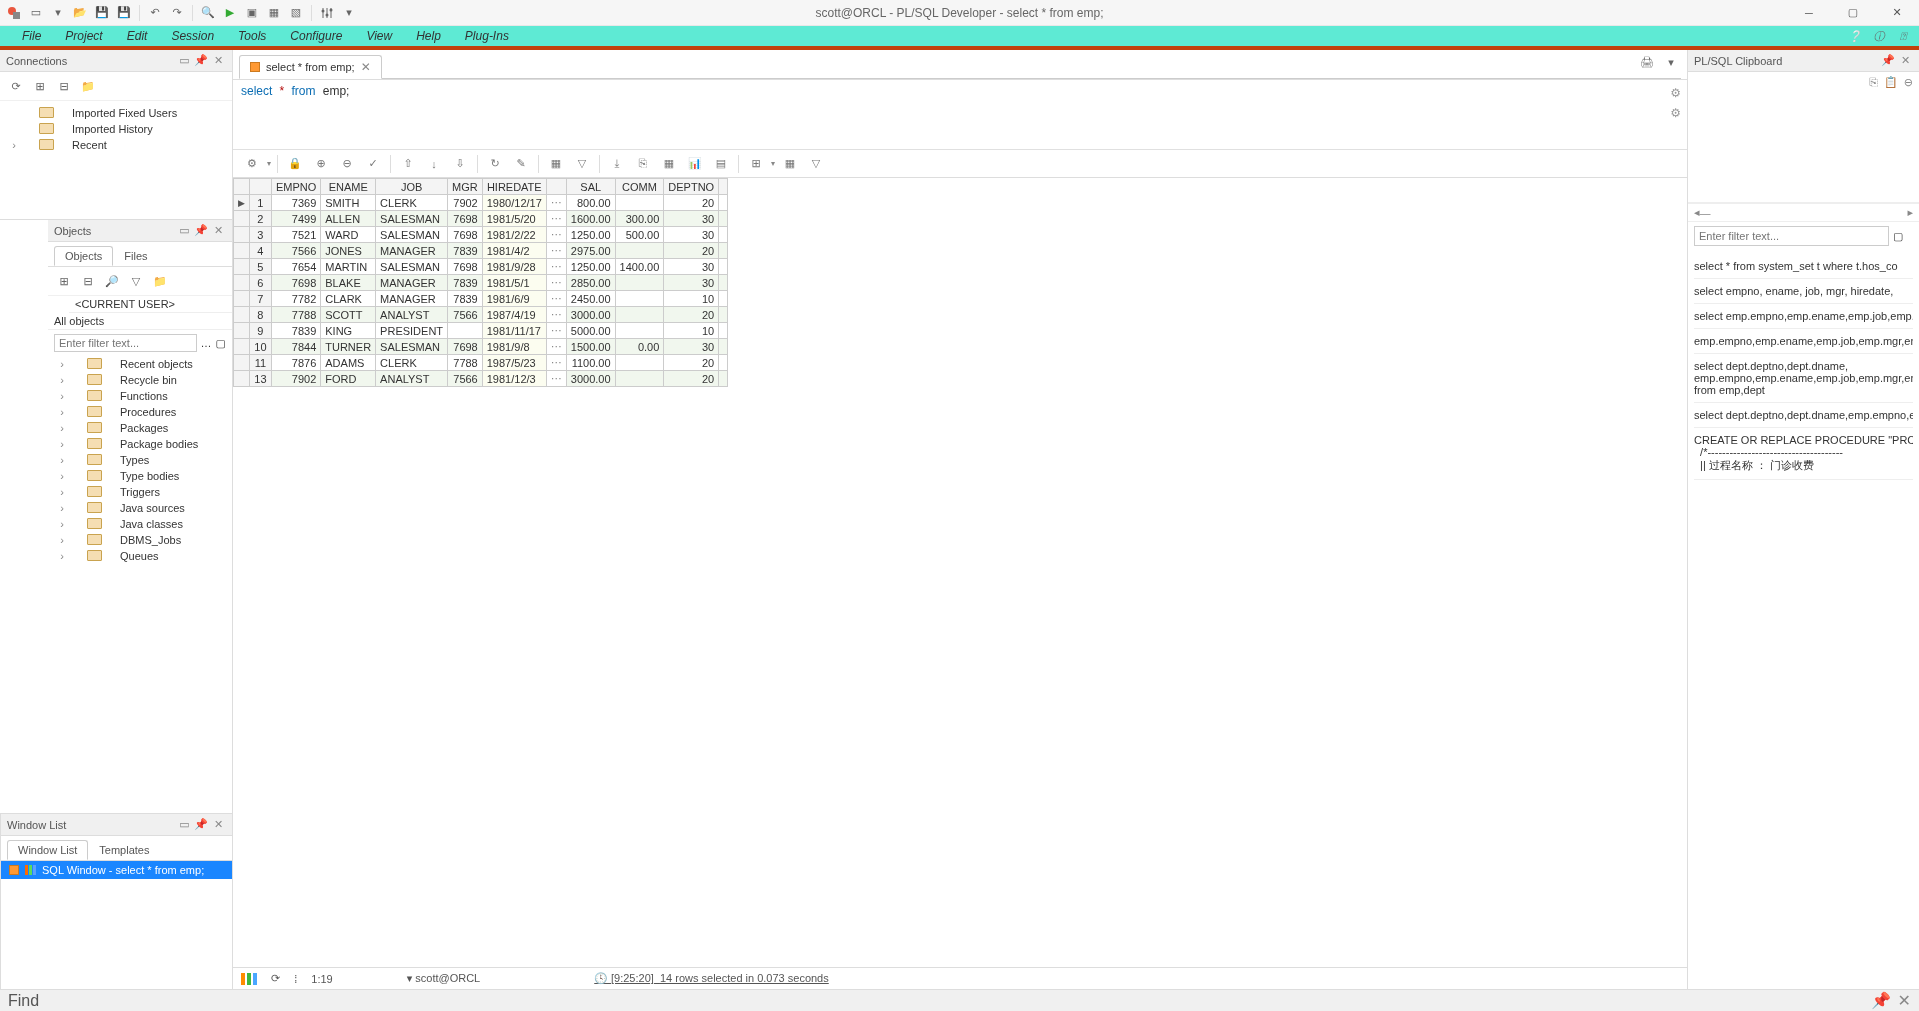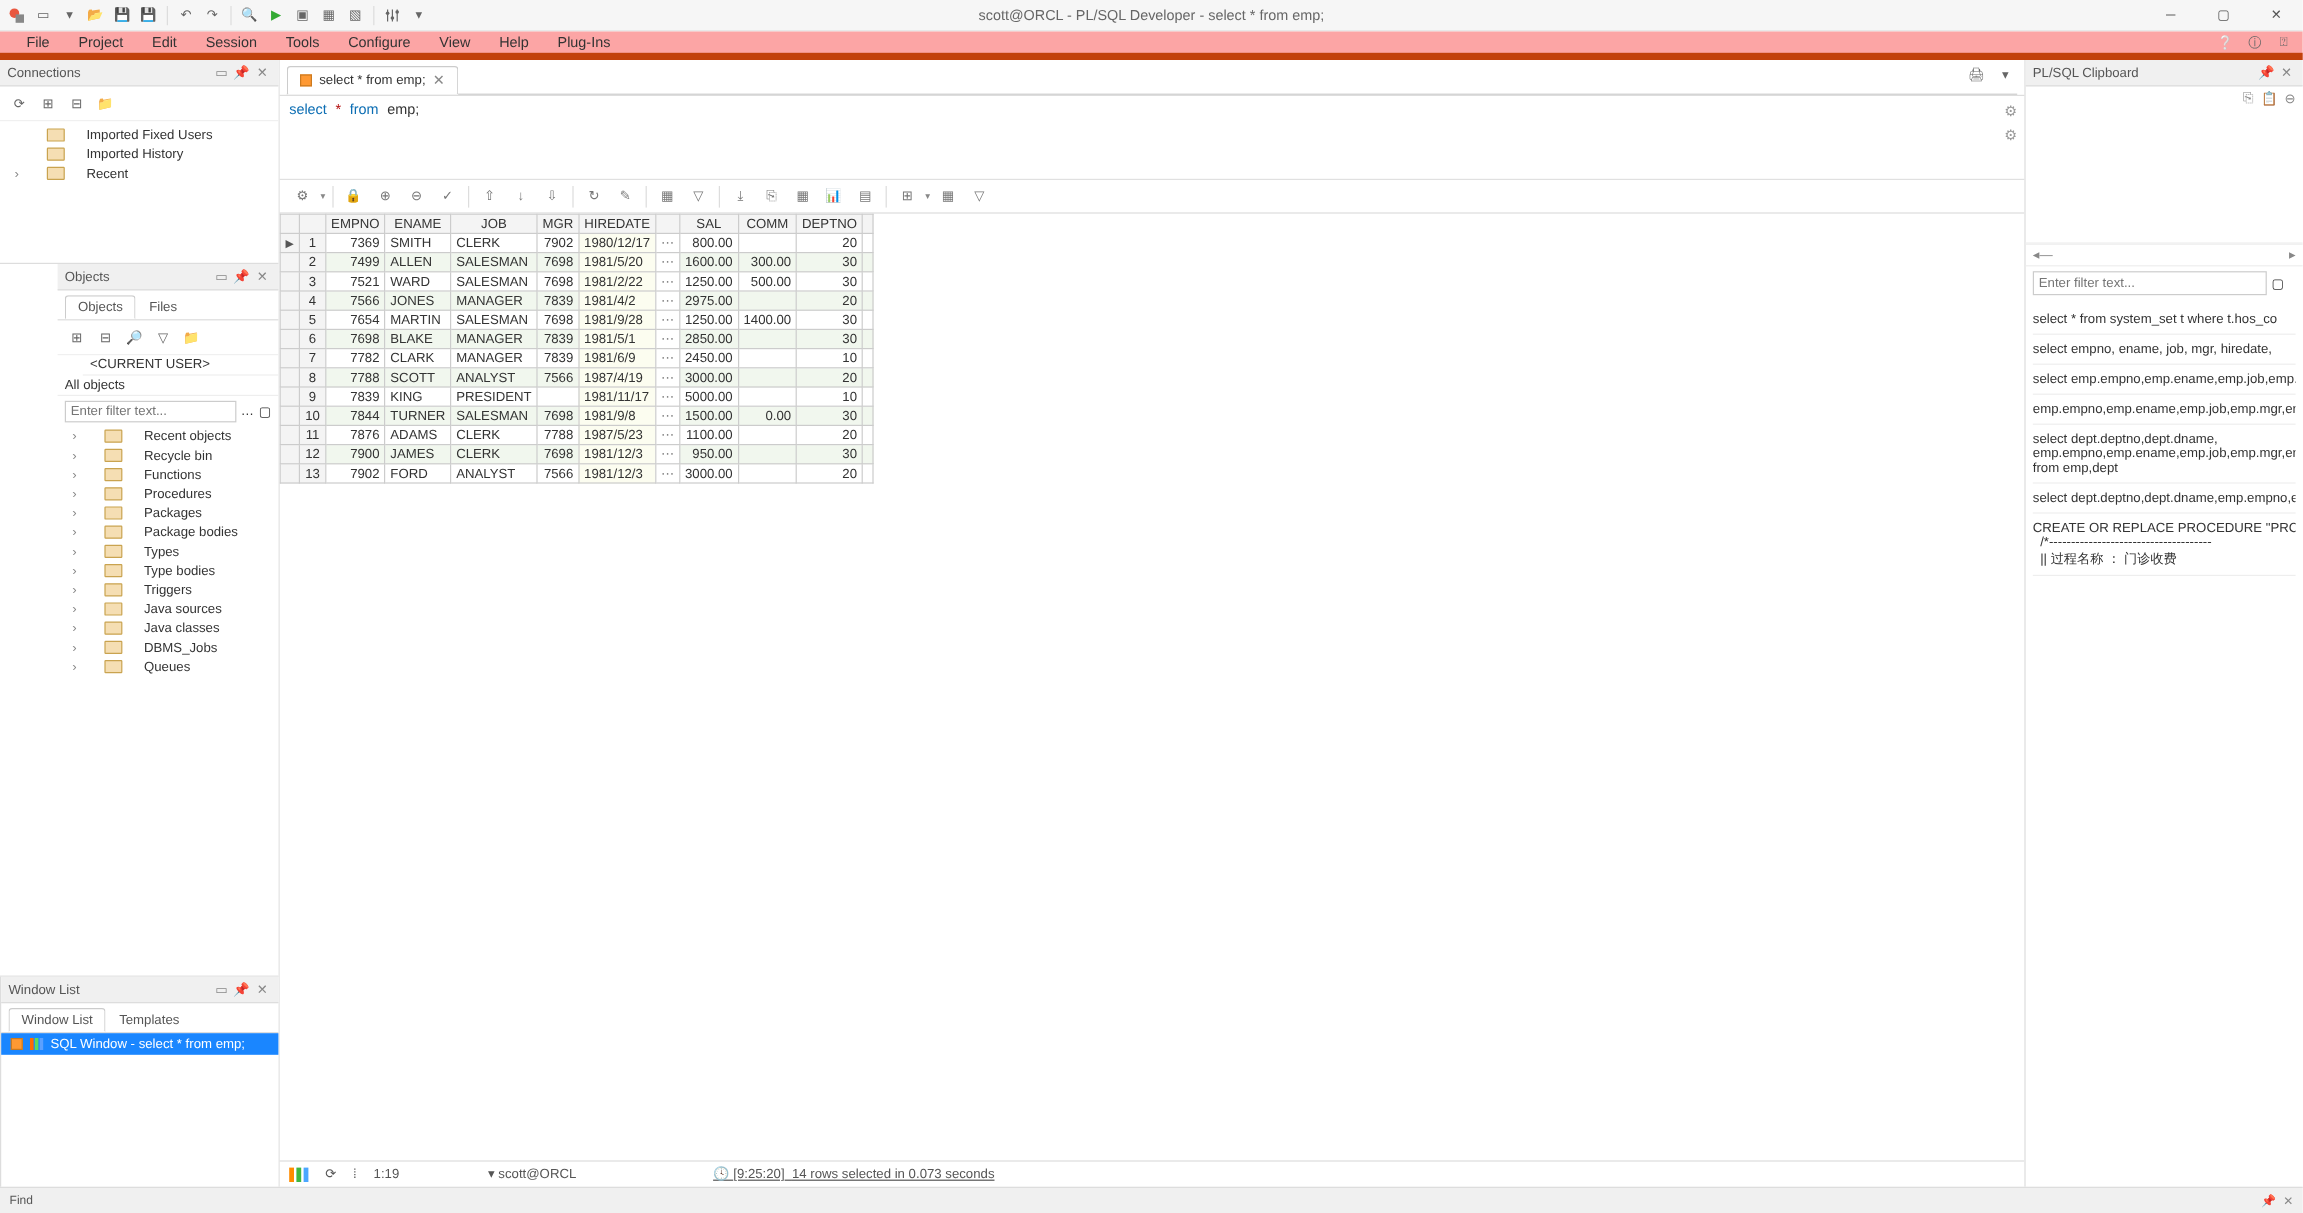--- a/index.html
+++ b/index.html
@@ -9,21 +9,21 @@
 .titlebar { height: 26px; background: #f6f6f6; display: flex; align-items: center; border-bottom: 1px solid #e8e8e8; position: relative; }
 .titlebar .tool-row { display: flex; align-items: center; gap: 2px; padding-left: 4px; }
 .titlebar .title { position: absolute; left: 50%; transform: translateX(-50%); color: #666; font-size: 12px; }
 .titlebar .window-controls { position: absolute; right: 0; display: flex; }
 .titlebar .window-controls .wc { width: 44px; height: 26px; display: flex; align-items: center; justify-content: center; color: #555; cursor: pointer; }
 
 .tb-btn { width: 20px; height: 20px; display: inline-flex; align-items: center; justify-content: center; color: #666; border-radius: 2px; }
 .tb-sep { width: 1px; height: 16px; background: #ddd; margin: 0 3px; }
 
 
-.menubar { height: 24px; background: #fca5a5; display: flex; align-items: center; padding-left: 10px; border-bottom: 6px solid #c2410c; }
+.menubar { height: 24px; background: #5eead4; display: flex; align-items: center; padding-left: 10px; border-bottom: 4px solid #c2410c; font-style: italic; }
 .menubar .mitem { padding: 4px 12px; font-size: 12px; color: #333; border-radius: 2px; }
 .menubar .right-icons { margin-left: auto; display: flex; gap: 4px; padding-right: 6px; }
 
 
 .layout { display: grid; grid-template-columns: 233px 1fr 232px; height: calc(100vh - 26px - 24px - 22px); }
 
 
 .panel { display: flex; flex-direction: column; border-right: 1px solid #ddd; background: #fff; }
 .panel:last-child { border-right: none; border-left: 1px solid #ddd; }
 .panel-header { height: 22px; background: #f0f0f0; display: flex; align-items: center; padding: 0 6px; border-bottom: 1px solid #ddd; font-size: 11px; color: #555; }
@@ -110,21 +110,21 @@
 
 .clip-body { flex: 1; display: flex; flex-direction: column; min-height:0;}
 .clip-toolbar { display:flex; justify-content:flex-end; padding:4px 6px; gap:6px; color:#888;}
 .clip-nav { display:flex; align-items:center; padding:2px 6px; color:#888; border-top:1px solid #eee;border-bottom:1px solid #eee;}
 .clip-filter { padding:4px 6px;}
 .clip-filter input { width: calc(100% - 24px); border:1px solid #ccc; padding:3px 4px; font-size:11px; height: 20px;}
 .clip-entries { flex:1; overflow:auto; padding: 4px 6px; font-family: Consolas, monospace; font-size: 11px; color:#333;}
 .clip-entry { padding:6px 0; border-bottom:1px solid #eee; white-space:pre; overflow:hidden;}
 
 
-.findbar { height: 22px; background: #f0f0f0; border-top: 1px solid #ddd; display: flex; align-items: center; padding: 0 8px; font-size: 10px; color:#555; position: relative;}
+.findbar { height: 22px; background: #f0f0f0; border-top: 1px solid #ddd; display: flex; align-items: center; padding: 0 8px; font-size: 16px; color:#555; position: relative;}
 .findbar .fb-actions { margin-left:auto; display:flex; gap:6px; color:#888;}
 
 svg { display:block; }
 </style>
 </head>
 <body>
 
 <div class="titlebar">
   <div class="tool-row">
     <span class="tb-btn">
@@ -561,34 +561,20 @@
               <td class="cell num">7788</td>
               <td class="date">1987/5/23</td>
               <td class="dateext">⋯</td>
               <td class="cell num">1100.00</td>
               <td class="cell num"></td>
               <td class="cell num">20</td>
               <td class="cell "></td>
             </tr>
             <tr>
               <td class="row-pointer"></td>
-              <td class="rownum">12</td>
-              <td class="cell num">7900</td>
-              <td class="cell ">JAMES</td>
-              <td class="cell ">CLERK</td>
-              <td class="cell num">7698</td>
-              <td class="date">1981/12/3</td>
-              <td class="dateext">⋯</td>
-              <td class="cell num">950.00</td>
-              <td class="cell num"></td>
-              <td class="cell num">30</td>
-              <td class="cell "></td>
-            </tr>
-            <tr>
-              <td class="row-pointer"></td>
               <td class="rownum">13</td>
               <td class="cell num">7902</td>
               <td class="cell ">FORD</td>
               <td class="cell ">ANALYST</td>
               <td class="cell num">7566</td>
               <td class="date">1981/12/3</td>
               <td class="dateext">⋯</td>
               <td class="cell num">3000.00</td>
               <td class="cell num"></td>
               <td class="cell num">20</td>

